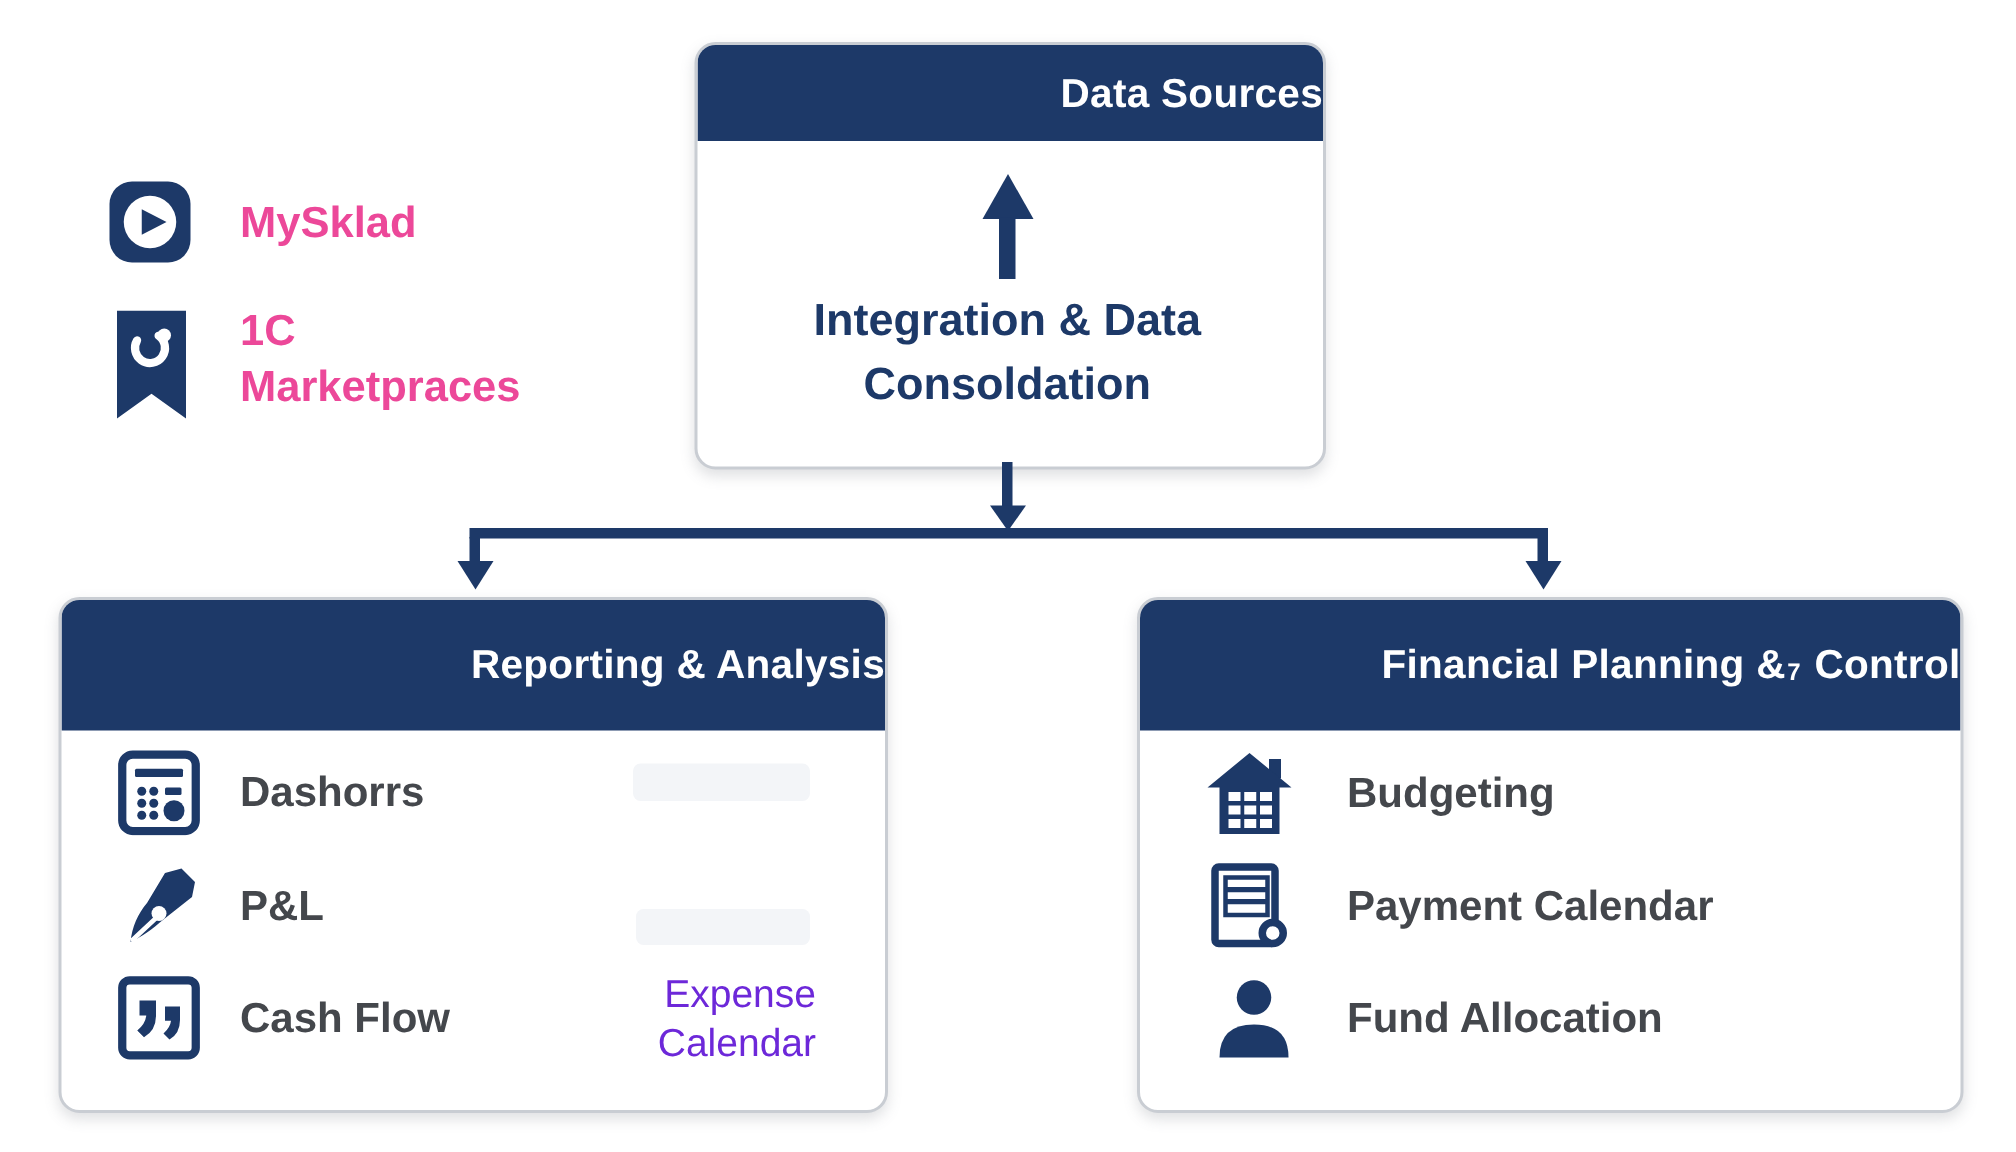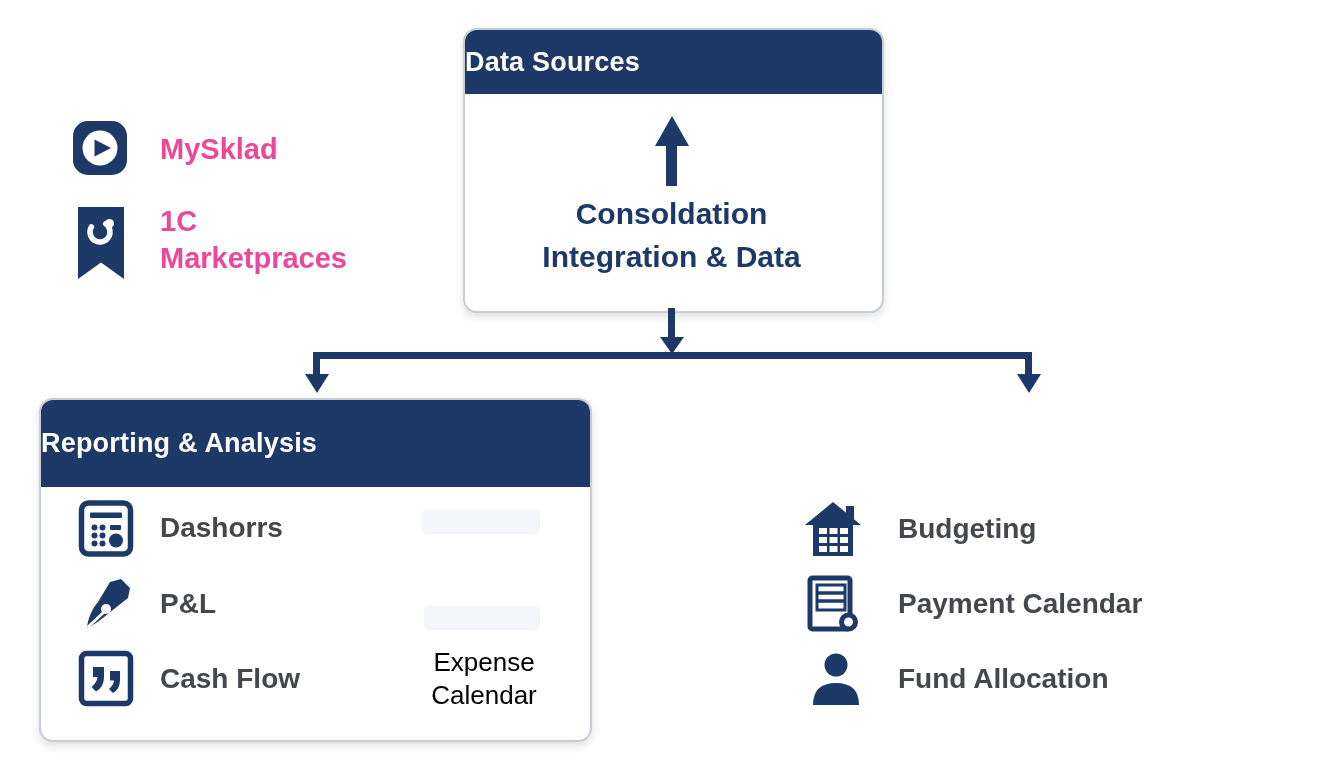--- a/index.html
+++ b/index.html
@@ -6,21 +6,21 @@
   #canvas{
     position:relative;width:1344px;height:768px;background:#ffffff;overflow:hidden;
     font-family:"Liberation Sans", sans-serif;
   }
   
   .box{
     position:absolute;background:#ffffff;border:2px solid #c9cdd3;border-radius:14px;
     box-shadow:0 4px 9px rgba(110,115,125,.22);overflow:hidden;
   }
   .box-header{
-    background:#1d3968;color:#ffffff;display:flex;align-items:center;justify-content:flex-start;
+    background:#1d3968;color:#ffffff;display:flex;align-items:center;justify-content:flex-end;
     font-weight:700;letter-spacing:.2px;
   }
   #top-box{left:463px;top:28px;width:417px;height:281px;}
   #top-box .box-header{height:64px;font-size:27px;}
   #left-box{left:39px;top:398px;width:549px;height:340px;}
   #right-box{left:758px;top:398px;width:547px;height:340px;}
   #left-box .box-header,#right-box .box-header{height:87px;font-size:27px;}
   .title-glyph{font-size:16px;display:inline-block;transform:translateY(5px);margin-left:1px;}
   .title-post{margin-left:9px;}
   
@@ -57,40 +57,40 @@
   #l-icon-2{left:78px;top:650px;}  #l-label-2{left:160px;top:663px;}
   
   #r-icon-0{left:802px;top:500px;} #r-label-0{left:898px;top:513px;}
   #r-icon-1{left:806px;top:575px;} #r-label-1{left:898px;top:588px;}
   #r-icon-2{left:808px;top:650px;} #r-label-2{left:898px;top:663px;}
   
   .ph-bar{position:absolute;background:#f3f5f8;border-radius:5px;}
   #ph-1{left:422px;top:509px;width:118px;height:25px;}
   #ph-2{left:424px;top:606px;width:116px;height:24px;}
   #side-note{
-    position:absolute;left:424px;top:646px;width:120px;text-align:center;
-    color:#000000;font-weight:500;font-size:26px;line-height:33px;
+    position:absolute;left:424px;top:646px;width:120px;text-align:right;
+    color:#6d28d9;font-weight:500;font-size:26px;line-height:33px;
   }
   svg{display:block;}
 </style>
 </head>
 <body>
 
 <div id="canvas">
 
   <div class="box" id="top-box">
     <div class="box-header">
       <span>Data Sources</span>
     </div>
   </div>
   <div class="head-up" id="up-arrow-head"></div>
   <div class="shaft" id="up-arrow-shaft"></div>
   <div class="top-body-text">
+    <div>Integration &amp; Data</div>
     <div>Consoldation</div>
-    <div>Integration &amp; Data</div>
   </div>
 
   <span class="src-icon" id="src-icon-1">
     <svg width="56" height="56" viewBox="0 0 56 56">
       <rect x="1" y="1" width="54" height="54" rx="15" fill="#1d3968"></rect>
       <circle cx="28" cy="28" r="17.5" fill="#ffffff"></circle>
       <path d="M22.5 19.5 L39 28 L22.5 36.5 Z" fill="#1d3968"></path>
     </svg>
   </span>
   <div class="src-label" id="src-label-1">MySklad</div>
@@ -155,20 +155,27 @@
   </span>
   <div class="row-label" id="l-label-2">Cash Flow</div>
 
   <div class="ph-bar" id="ph-1"></div>
   <div class="ph-bar" id="ph-2"></div>
   <div id="side-note">
     <div>Expense</div>
     <div>Calendar</div>
   </div>
 
+  <div class="box" id="right-box">
+    <div class="box-header">
+      <span>Financial Planning &amp;</span>
+        <span class="title-glyph">7</span>
+        <span class="title-post">Control</span>
+    </div>
+  </div>
 
   <span class="row-icon" id="r-icon-0">
     <svg width="62" height="58" viewBox="0 0 62 58">
       <rect x="44" y="6" width="8" height="13" fill="#1d3968"></rect>
       <path d="M31 2 L3 25 H11 V56 H51 V25 H59 Z" fill="#1d3968"></path>
       <g fill="#ffffff">
         <rect x="17" y="28" width="8" height="6"></rect>
           <rect x="27.5" y="28" width="8" height="6"></rect>
           <rect x="38" y="28" width="8" height="6"></rect>
         <rect x="17" y="37" width="8" height="6"></rect>

